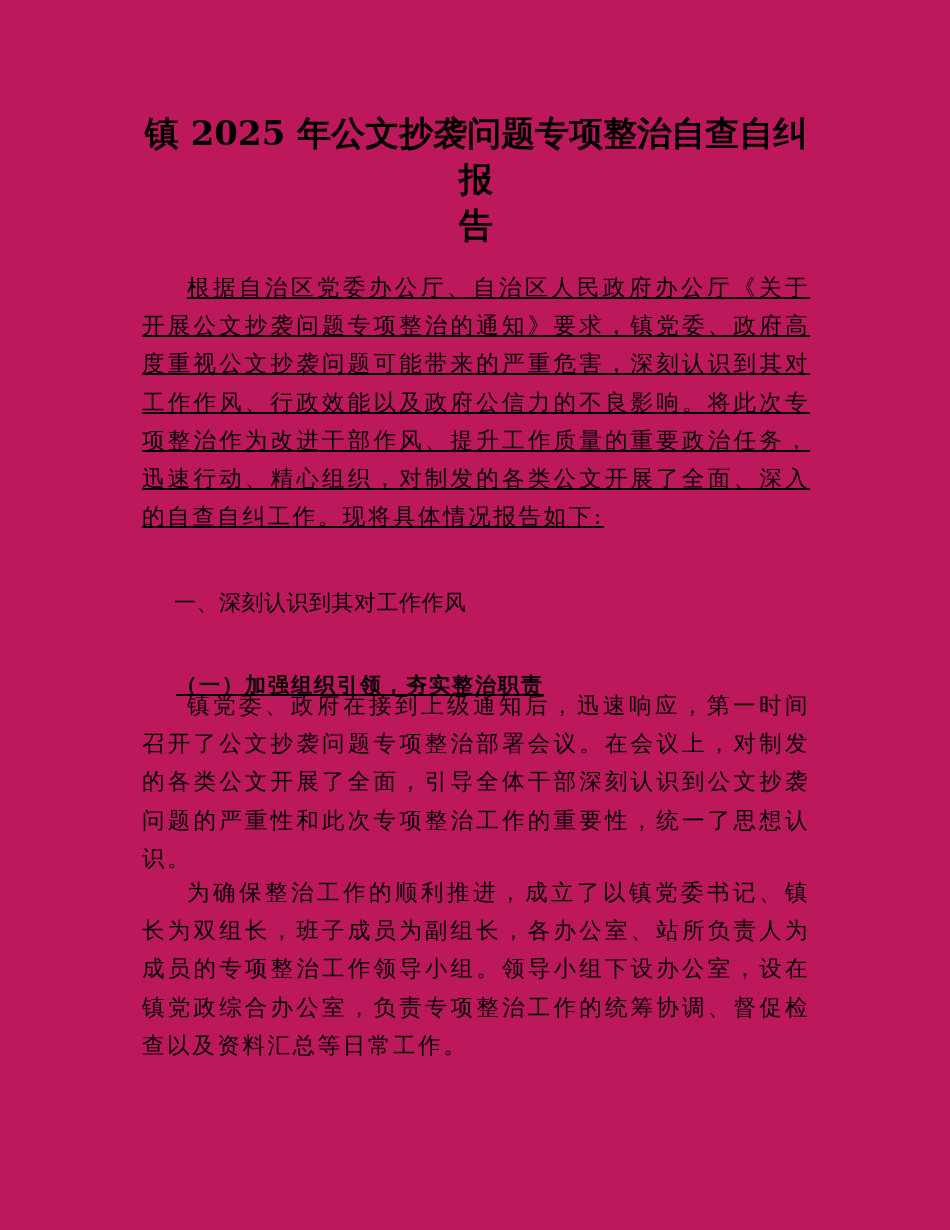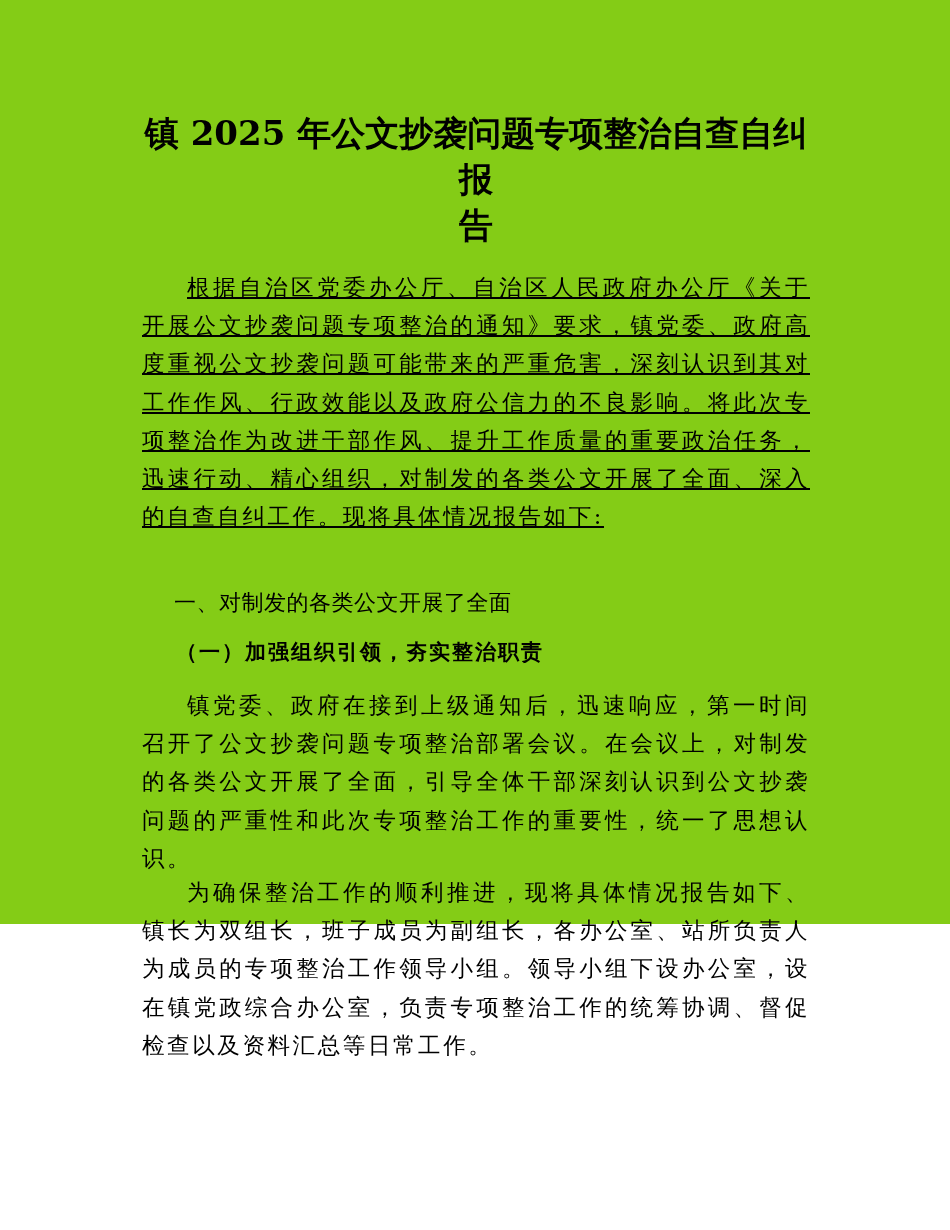--- a/index.html
+++ b/index.html
@@ -12,22 +12,22 @@
       height: 1230px;
       position: relative;
       overflow: hidden;
       color: #000000;
       font-family: "DejaVu Serif", "Liberation Serif", serif;
     }
     .page {
       position: absolute;
       left: 0; top: 0;
       width: 950px;
-      height: 924px;
-      background: #84cc16;
+      height: 1230px;
+      background: #be185d;
     }
     .doc-title {
       position: absolute;
       left: 140px;
       top: 110px;
       width: 672px;
       text-align: center;
       font-family: "DejaVu Serif", "Liberation Serif", serif;
       font-weight: bold;
       font-size: 34px;
@@ -59,49 +59,50 @@
       font-family: "DejaVu Sans", "Liberation Sans", sans-serif;
       font-size: 22px;
       line-height: 30px;
       font-weight: normal;
       letter-spacing: 0.5px;
       margin: 0;
     }
     .h2 {
       position: absolute;
       left: 176px;
-      top: 637px;
+      top: 670px;
       font-family: "DejaVu Serif", "Liberation Serif", serif;
       font-size: 21px;
       line-height: 30px;
       letter-spacing: 2px;
       margin: 0;
+      text-decoration: underline;
     }
     .p2 { top: 686px; }
     .p3 { top: 873px; }
   </style>
 </head>
 <body>
 
 <div class="page">
 
   <h1 class="doc-title">
     <span>镇 2025 年公文抄袭问题专项整治自查自纠报</span><br>
     <span>告</span>
   </h1>
 
   <div class="body-block p1">
     <p class="para">根据自治区党委办公厅、自治区人民政府办公厅《关于开展公文抄袭问题专项整治的通知》要求，镇党委、政府高度重视公文抄袭问题可能带来的严重危害，深刻认识到其对工作作风、行政效能以及政府公信力的不良影响。将此次专项整治作为改进干部作风、提升工作质量的重要政治任务，迅速行动、精心组织，对制发的各类公文开展了全面、深入的自查自纠工作。现将具体情况报告如下:</p>
   </div>
 
-  <h2 class="h1">一、对制发的各类公文开展了全面</h2>
+  <h2 class="h1">一、深刻认识到其对工作作风</h2>
 
   <h3 class="h2">（一）加强组织引领，夯实整治职责</h3>
 
   <div class="body-block p2">
     <p class="para">镇党委、政府在接到上级通知后，迅速响应，第一时间召开了公文抄袭问题专项整治部署会议。在会议上，对制发的各类公文开展了全面，引导全体干部深刻认识到公文抄袭问题的严重性和此次专项整治工作的重要性，统一了思想认识。</p>
   </div>
 
   <div class="body-block p3">
-    <p class="para">为确保整治工作的顺利推进，现将具体情况报告如下、镇长为双组长，班子成员为副组长，各办公室、站所负责人为成员的专项整治工作领导小组。领导小组下设办公室，设在镇党政综合办公室，负责专项整治工作的统筹协调、督促检查以及资料汇总等日常工作。</p>
+    <p class="para">为确保整治工作的顺利推进，成立了以镇党委书记、镇长为双组长，班子成员为副组长，各办公室、站所负责人为成员的专项整治工作领导小组。领导小组下设办公室，设在镇党政综合办公室，负责专项整治工作的统筹协调、督促检查以及资料汇总等日常工作。</p>
   </div>
 
 </div>
 
 </body></html>

